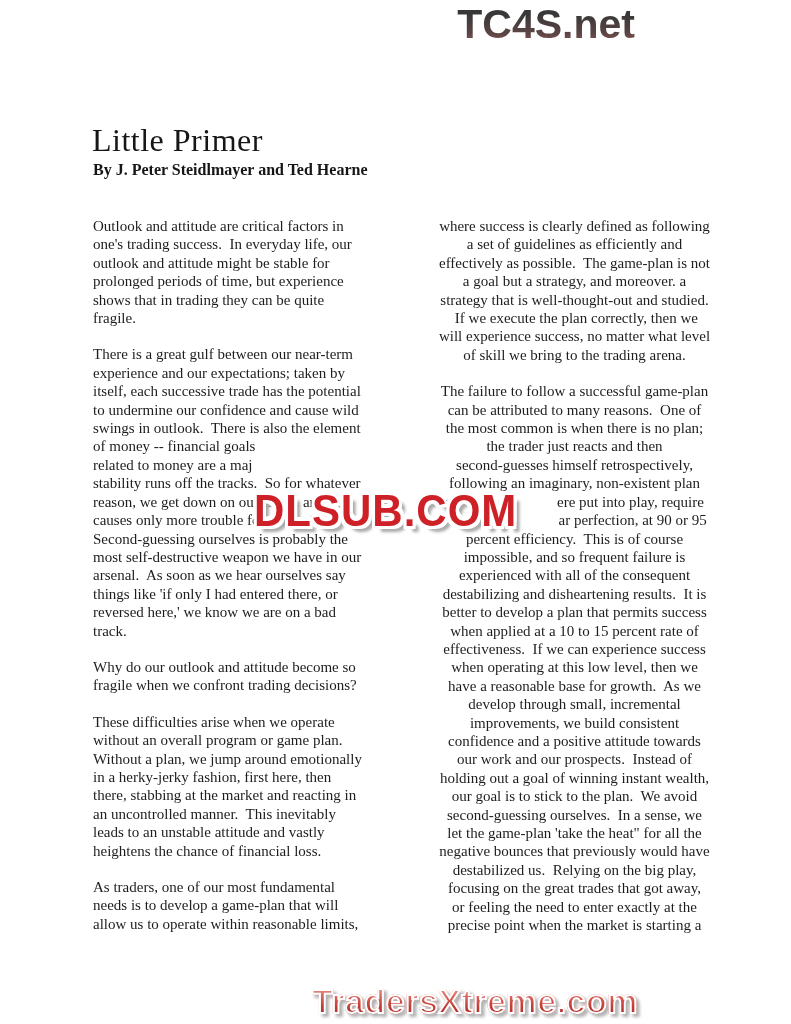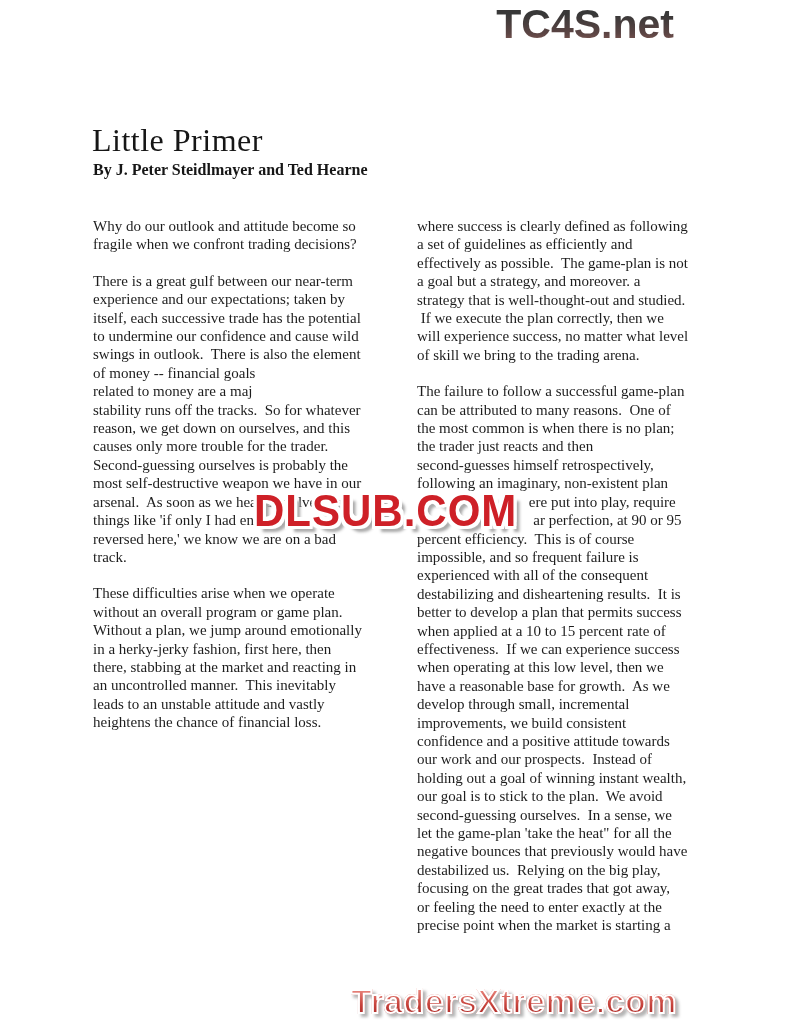--- a/index.html
+++ b/index.html
@@ -2,21 +2,21 @@
 <html><head>
 <meta charset="utf-8">
 <style>
   html, body { margin:0; padding:0; }
   body {
     width:791px; height:1024px;
     background:#ffffff;
     font-family:"Liberation Serif", serif;
     overflow:hidden;
   }
-  .page { position:relative; width:640px; height:1024px; background:#ffffff;padding-left:39px; }
+  .page { position:relative; width:640px; height:1024px; background:#ffffff; }
 
   .logo {
     position:absolute; top:0px; right:5px;
     font-family:"Liberation Sans", sans-serif;
     font-weight:900; font-size:41px; line-height:48px;
     letter-spacing:0px;
     background:linear-gradient(#383838 30%, #5c4544 70%, #97625a 100%);
     -webkit-background-clip:text; background-clip:text;
     color:transparent;
   }
@@ -30,21 +30,21 @@
     position:absolute; left:93px; top:161px;
     font-size:16px; font-weight:bold; color:#161616;
   }
 
   .col {
     position:absolute; top:217px; width:315px;
     font-size:15px; line-height:18.4px; color:#1d1d1d;
   }
   .col .para { white-space:pre; margin:0 0 18px 0; }
   .col-left  { left:93px; }
-  .col-right { left:417px; }
+  .col-right { left:417px;text-align:center; }
 
   .wm-center {
     position:absolute; left:254px; top:487px;
     font-family:"Liberation Sans", sans-serif;
     font-weight:800; font-size:42px; line-height:48px;
     letter-spacing:1px;
     color:#ce2027;
     transform:scaleY(1.04);
     text-shadow:
       -3px -3px 0 #ffffff,  3px -3px 0 #ffffff,
@@ -72,46 +72,55 @@
 
 <div class="page">
 
   <div class="logo">TC4S.net</div>
 
   <div class="title">Little Primer</div>
 
   <div class="byline">By J. Peter Steidlmayer and Ted Hearne</div>
 
   <div class="col col-left">
-    <div class="para">Why do our outlook and attitude become so
-fragile when we confront trading decisions?</div>
+    <div class="para">Outlook and attitude are critical factors in
+one's trading success.  In everyday life, our
+outlook and attitude might be stable for
+prolonged periods of time, but experience
+shows that in trading they can be quite
+fragile.</div>
     <div class="para">There is a great gulf between our near-term
 experience and our expectations; taken by
 itself, each successive trade has the potential
 to undermine our confidence and cause wild
 swings in outlook.  There is also the element
 of money -- financial goals
 related to money are a maj
 stability runs off the tracks.  So for whatever
 reason, we get down on ourselves, and this
 causes only more trouble for the trader.
 Second-guessing ourselves is probably the
 most self-destructive weapon we have in our
 arsenal.  As soon as we hear ourselves say
 things like 'if only I had entered there, or
 reversed here,' we know we are on a bad
 track.</div>
+    <div class="para">Why do our outlook and attitude become so
+fragile when we confront trading decisions?</div>
     <div class="para">These difficulties arise when we operate
 without an overall program or game plan.
 Without a plan, we jump around emotionally
 in a herky-jerky fashion, first here, then
 there, stabbing at the market and reacting in
 an uncontrolled manner.  This inevitably
 leads to an unstable attitude and vastly
 heightens the chance of financial loss.</div>
+    <div class="para">As traders, one of our most fundamental
+needs is to develop a game-plan that will
+allow us to operate within reasonable limits,</div>
   </div>
 
   <div class="col col-right">
     <div class="para">where success is clearly defined as following
 a set of guidelines as efficiently and
 effectively as possible.  The game-plan is not
 a goal but a strategy, and moreover. a
 strategy that is well-thought-out and studied.
  If we execute the plan correctly, then we
 will experience success, no matter what level

